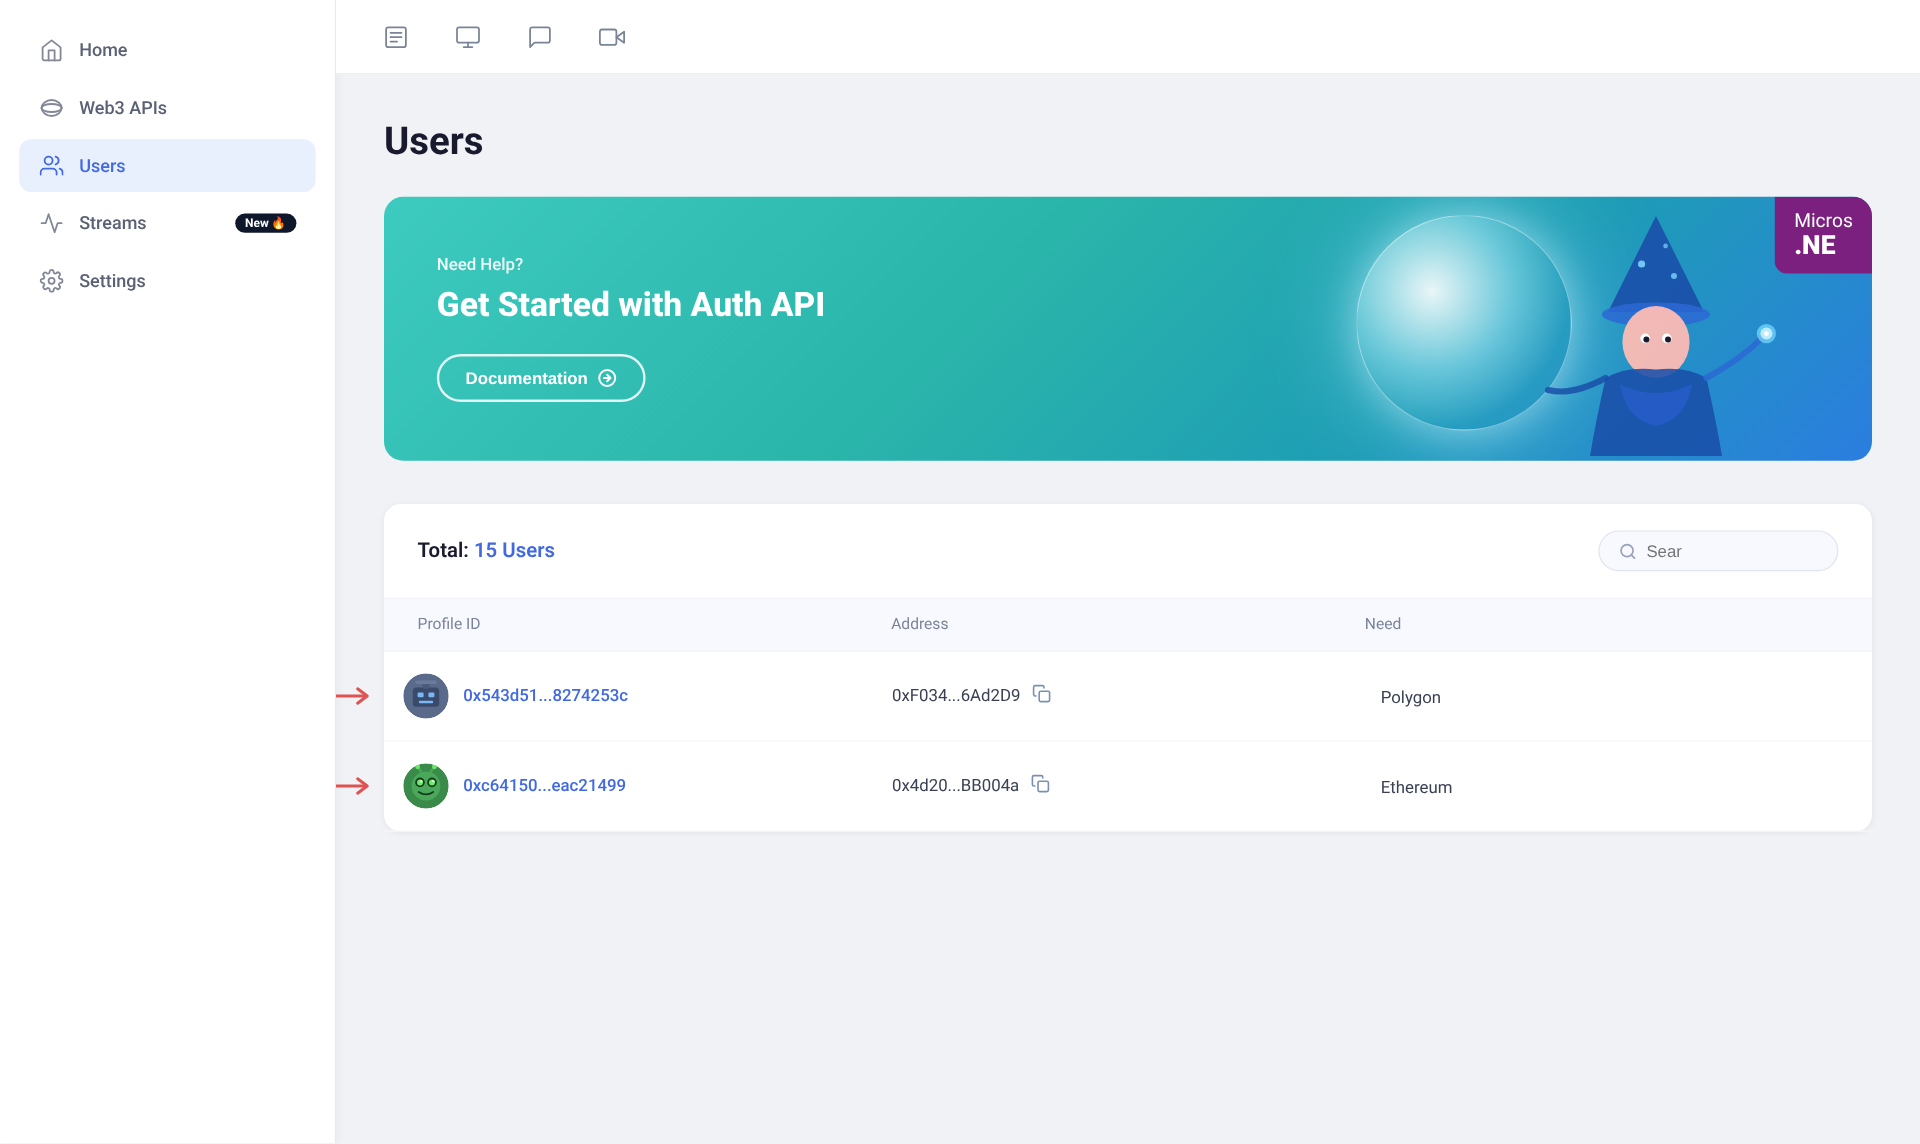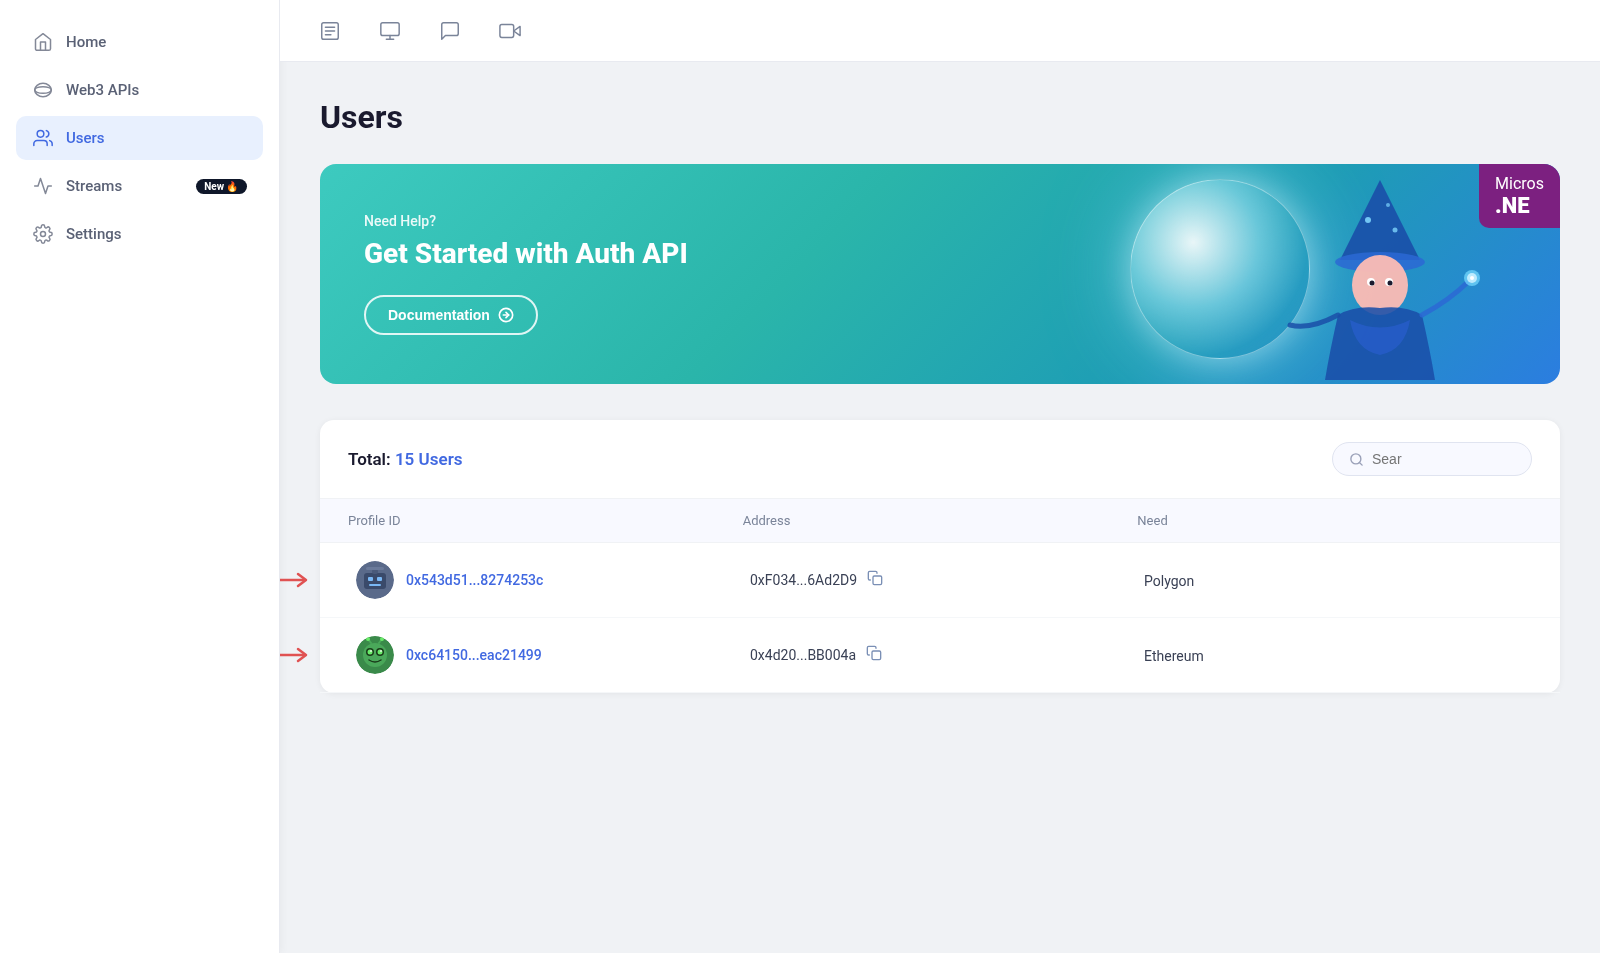--- a/index.html
+++ b/index.html
@@ -252,21 +252,21 @@
       font-size: 13px;
       font-weight: 400;
       color: #7a8499;
       text-transform: none;
       letter-spacing: 0;
     }
 
     .table-row {
       display: grid;
       grid-template-columns: 1fr 1fr 1fr;
-      padding: 18px 36px;
+      padding: 18px 16px;
       border-bottom: 1px solid #f5f7f9;
       align-items: center;
       transition: background 0.12s;
       gap: 14px;
     }
 
     .profile-cell {
       display: flex;
       align-items: center;
       gap: 12px;

